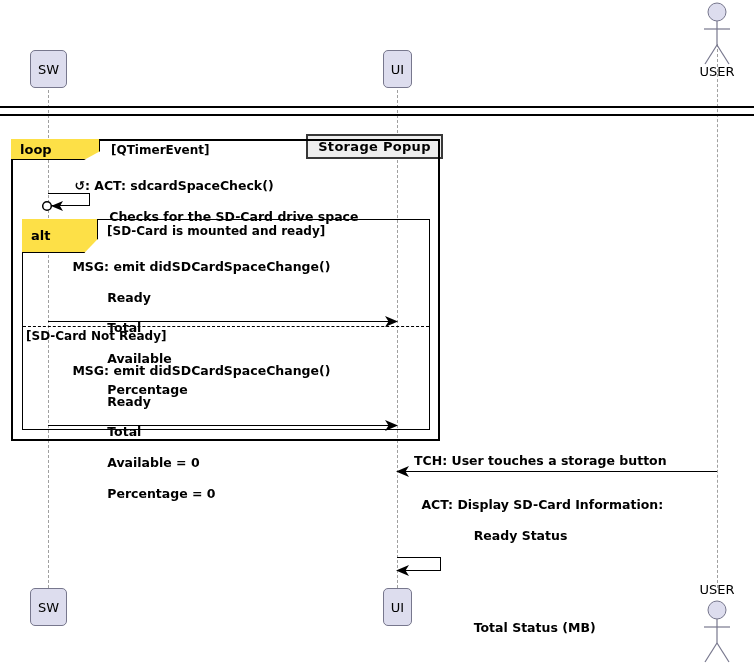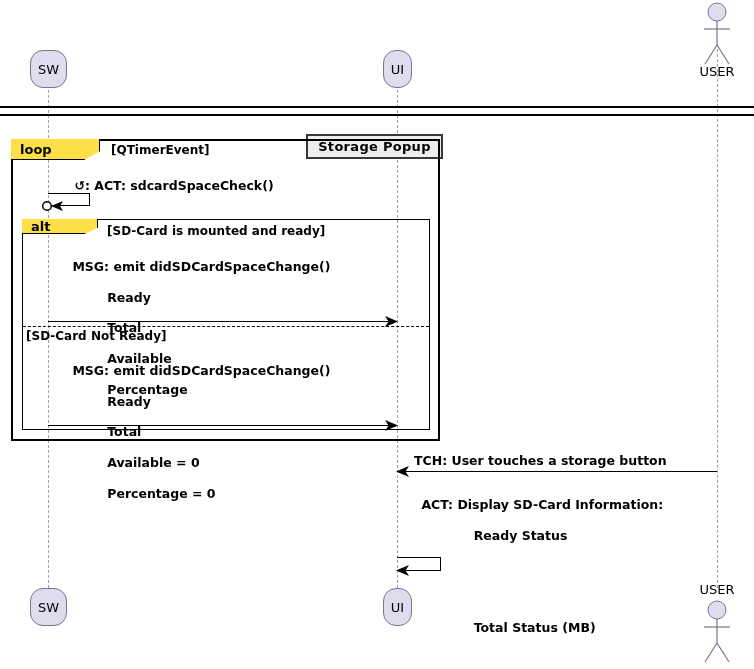--- a/index.html
+++ b/index.html
@@ -6,21 +6,21 @@
   body{
     width:754px;height:669px;position:relative;overflow:hidden;
     font-family:"DejaVu Sans","Liberation Sans",sans-serif;
     color:#000000;
   }
   #diagram{position:absolute;left:0;top:0;width:754px;height:669px;}
 
   
   .participant-box{
     position:absolute;box-sizing:border-box;
-    background:#DDDDEE;border:1px solid #77778D;border-radius:13px;
+    background:#DDDDEE;border:1px solid #77778D;border-radius:5px;
     display:flex;align-items:center;justify-content:center;
     font-size:13px;color:#000;line-height:1;
   }
   
   .lifeline{
     position:absolute;width:0;border-left:1px dashed #A0A0A0;
   }
   
   .actor-wrap{position:absolute;}
   .actor-label{
@@ -107,30 +107,31 @@
   </div>
 
   <div class="frame outer" style="left:11px;top:139px;width:429px;height:302px;"></div>
   <div class="frame-tab" style="left:11px;top:139px;width:89px;height:21px;">
     <span>loop</span>
   </div>
   <div class="frame-cond" style="left:111px;top:143px;">[QTimerEvent]</div>
 
   <div class="msg-text" style="left:57px;top:163px;">
     <span>↺: ACT: sdcardSpaceCheck()</span><br>
+    <span>        Checks for the SD-Card drive space</span>
   </div>
 
   <div class="selfcall" style="left:48px;top:193px;width:42px;height:13px;"></div>
   <svg class="head" width="26" height="16" viewBox="0 0 26 16" style="left:41px;top:198px;">
     <circle cx="6" cy="8" r="4.3" fill="#ffffff" stroke="#000" stroke-width="1.5"></circle>
     <path d="M10 8 L22 3 L19 8 L22 13 Z" fill="#000"></path>
   </svg>
 
   <div class="frame" style="left:22px;top:219px;width:408px;height:211px;"></div>
-  <div class="frame-tab" style="left:22px;top:219px;width:76px;height:15px;align-items:center;">
+  <div class="frame-tab" style="left:22px;top:219px;width:76px;height:34px;align-items:center;">
     <span>alt</span>
   </div>
   <div class="frame-cond" style="left:107px;top:224px;">[SD-Card is mounted and ready]</div>
 
   <div class="msg-text" style="left:55px;top:244px;">
     <span>MSG: emit didSDCardSpaceChange()</span><br>
     <span>        Ready</span><br>
     <span>        Total</span><br>
     <span>        Available</span><br>
     <span>        Percentage</span>

